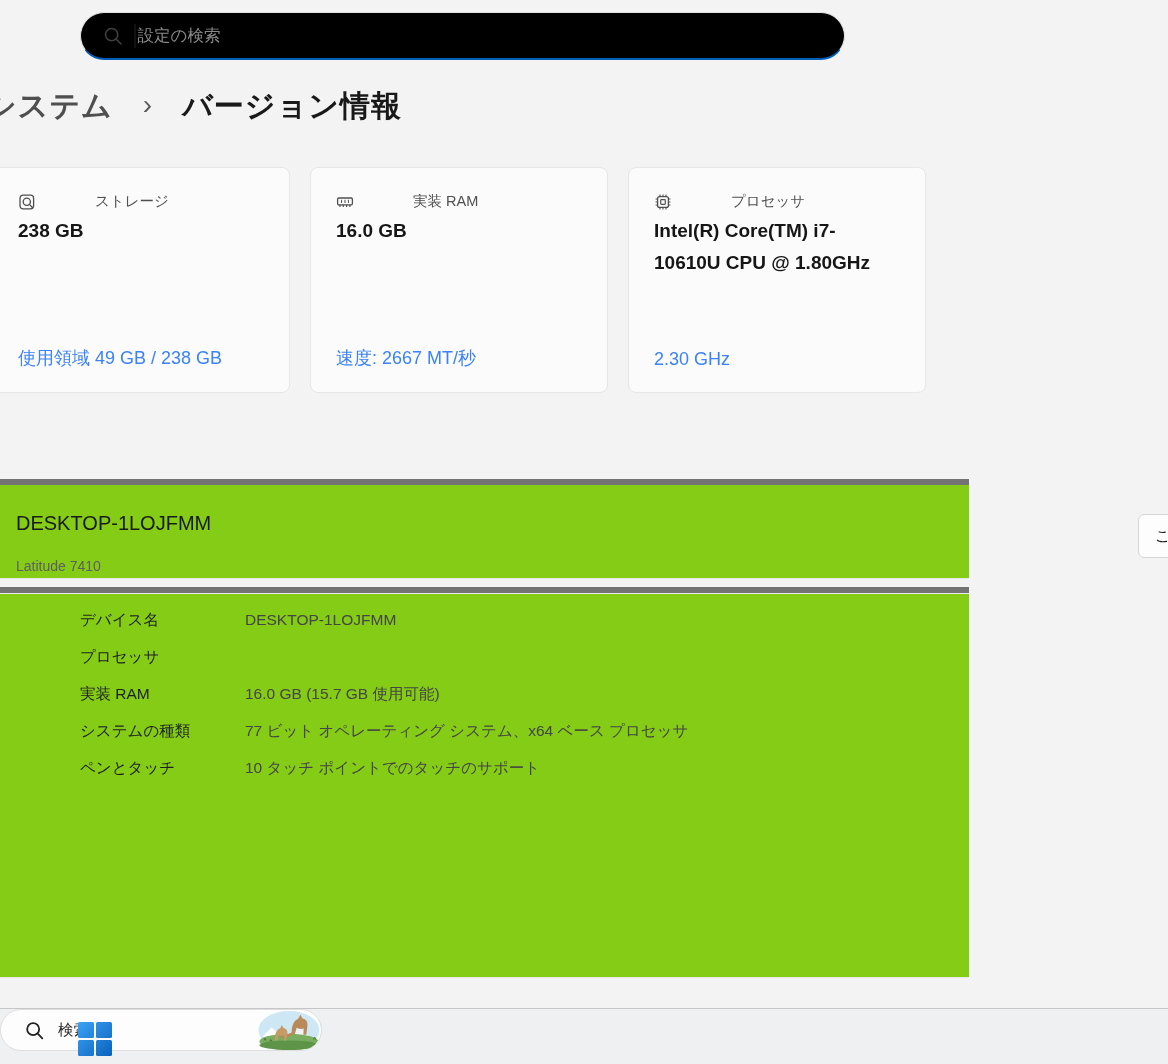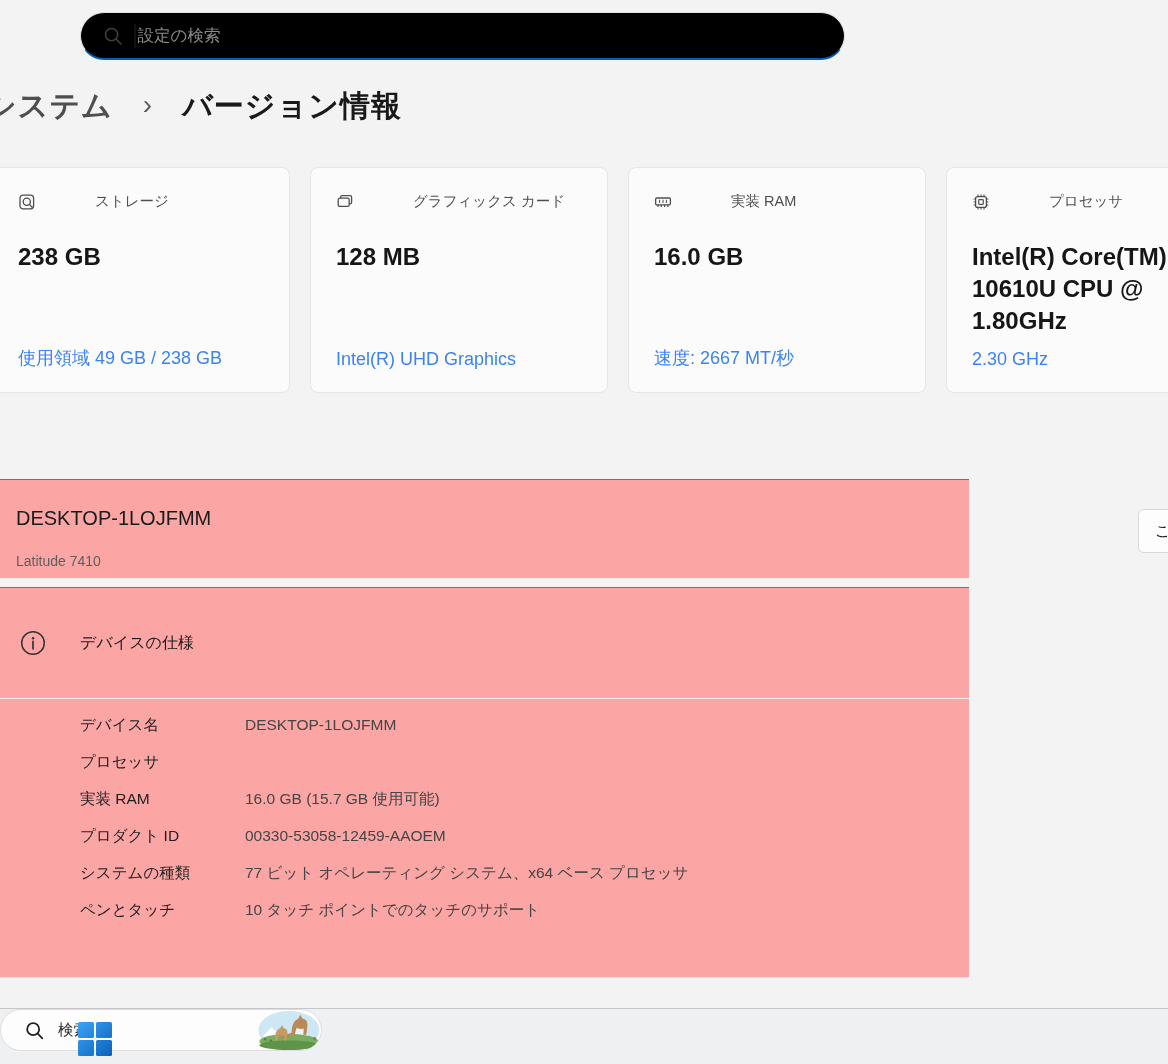--- a/index.html
+++ b/index.html
@@ -21,26 +21,26 @@
   .bc-sep{ font-size:28px; color:#5a5a5a; margin:0 30px 4px 30px; }
   .bc-current{ font-size:30px; font-weight:700; color:#191919; letter-spacing:1px;}
 
   
   .cards{ position:absolute; left:-8px; top:167px; display:flex; gap:20px; }
   .card{ width:298px; height:226px; background:#fbfbfb; border:1px solid #e6e6e6;
     border-radius:8px; padding:24px 25px 22px 25px; display:flex; flex-direction:column; flex:0 0 auto;}
   .card-head{ display:flex; align-items:center; gap:11px; }
   .card-head svg{ width:18px; height:18px; }
   .card-label{ font-size:14.5px; color:#4f4f4f;margin-left:48px; }
-  .card-value{ font-size:24px; line-height:32px; font-weight:700; color:#161616; margin-top:30px; }
+  .card-value{ font-size:19px; line-height:32px; font-weight:700; color:#161616; margin-top:4px; }
   .card-foot{ margin-top:auto; font-size:18px; color:#3b82f6; }
 
   
-  .band{ position:absolute; left:0; width:969px; background:#fca5a5;
-    border-top:1px solid #737373; border-bottom:1px solid #e8e8e8; }
+  .band{ position:absolute; left:0; width:969px; background:#84cc16;
+    border-top:6px solid #737373; border-bottom:1px solid #e8e8e8; }
   .band-rename{ top:479px; height:100px; padding:25px 0 0 16px; }
   .dev-name{ font-size:20px; color:#1a1a1a; line-height:26px; }
   .dev-model{ font-size:14px; color:#5e5e5e; line-height:20px; margin-top:20px; }
   .rename-btn{ position:absolute; left:1138px; top:29px; height:44px; width:230px;
     background:#fdfdfd; border:1px solid #d7d7d7; border-radius:6px;
     font-size:15px; color:#1a1a1a; text-align:left; padding:0 16px; white-space:nowrap; cursor:pointer;
     font-family:inherit;}
   .band-specs{ top:587px; height:391px; }
   .spec-header{ height:110px; display:flex; align-items:center; gap:34px; padding-left:20px; cursor:pointer;}
   .spec-header svg{ width:26px; height:26px; }
@@ -91,31 +91,20 @@
           <rect x="2" y="2.2" width="13.6" height="13.6" rx="3" fill="none" stroke="#4f4f4f" stroke-width="1.3"></rect>
           <circle cx="8.8" cy="8.7" r="3.6" fill="none" stroke="#4f4f4f" stroke-width="1.3"></circle>
           <path d="M11.4 11.4 L14.2 14.2" stroke="#4f4f4f" stroke-width="1.3" stroke-linecap="round"></path>
         </svg>
         <span class="card-label">ストレージ</span>
       </div>
       <div class="card-value">238 GB</div>
       <div class="card-foot">使用領域 49 GB / 238 GB</div>
     </div>
 
-    <div class="card">
-      <div class="card-head">
-        <svg viewBox="0 0 18 18">
-          <rect x="4.6" y="2.6" width="11" height="8.2" rx="1.6" fill="none" stroke="#4f4f4f" stroke-width="1.3"></rect>
-          <rect x="2.2" y="5.2" width="11" height="8.2" rx="1.6" fill="#fbfbfb" stroke="#4f4f4f" stroke-width="1.3"></rect>
-        </svg>
-        <span class="card-label">グラフィックス カード</span>
-      </div>
-      <div class="card-value">128 MB</div>
-      <div class="card-foot">Intel(R) UHD Graphics</div>
-    </div>
 
     <div class="card">
       <div class="card-head">
         <svg viewBox="0 0 18 18">
           <rect x="1.6" y="5" width="14.8" height="6.8" rx="1.2" fill="none" stroke="#4f4f4f" stroke-width="1.3"></rect>
           <path d="M4 11.8 v2.2 M7.3 11.8 v2.2 M10.6 11.8 v2.2 M13.9 11.8 v2.2" stroke="#4f4f4f" stroke-width="1.2"></path>
           <path d="M5.6 6.8 v3.2 M9 6.8 v3.2 M12.4 6.8 v3.2" stroke="#4f4f4f" stroke-width="1"></path>
         </svg>
         <span class="card-label">実装 RAM</span>
       </div>
@@ -140,44 +129,32 @@
     </div>
   </div>
 
   <section class="band band-rename">
     <div class="dev-name">DESKTOP-1LOJFMM</div>
     <div class="dev-model">Latitude 7410</div>
     <button class="rename-btn">この PC の名前を変更</button>
   </section>
 
   <section class="band band-specs">
-    <div class="spec-header">
-      <svg viewBox="0 0 26 26">
-        <circle cx="13" cy="13" r="11.3" fill="none" stroke="#333" stroke-width="1.5"></circle>
-        <circle cx="13" cy="8.2" r="1.2" fill="#333"></circle>
-        <path d="M13 11.4 V18.8" stroke="#333" stroke-width="1.7" stroke-linecap="round"></path>
-      </svg>
-      <span class="spec-title">デバイスの仕様</span>
-    </div>
     <div class="spec-divider"></div>
     <div class="spec-rows">
       <div class="spec-row">
         <span class="spec-label">デバイス名</span>
         <span class="spec-value">DESKTOP-1LOJFMM</span>
       </div>
       <div class="spec-row">
         <span class="spec-label">プロセッサ</span>
       </div>
       <div class="spec-row">
         <span class="spec-label">実装 RAM</span>
         <span class="spec-value">16.0 GB (15.7 GB 使用可能)</span>
-      </div>
-      <div class="spec-row">
-        <span class="spec-label">プロダクト ID</span>
-        <span class="spec-value">00330-53058-12459-AAOEM</span>
       </div>
       <div class="spec-row">
         <span class="spec-label">システムの種類</span>
         <span class="spec-value">77 ビット オペレーティング システム、x64 ベース プロセッサ</span>
       </div>
       <div class="spec-row">
         <span class="spec-label">ペンとタッチ</span>
         <span class="spec-value">10 タッチ ポイントでのタッチのサポート</span>
       </div>
     </div>

